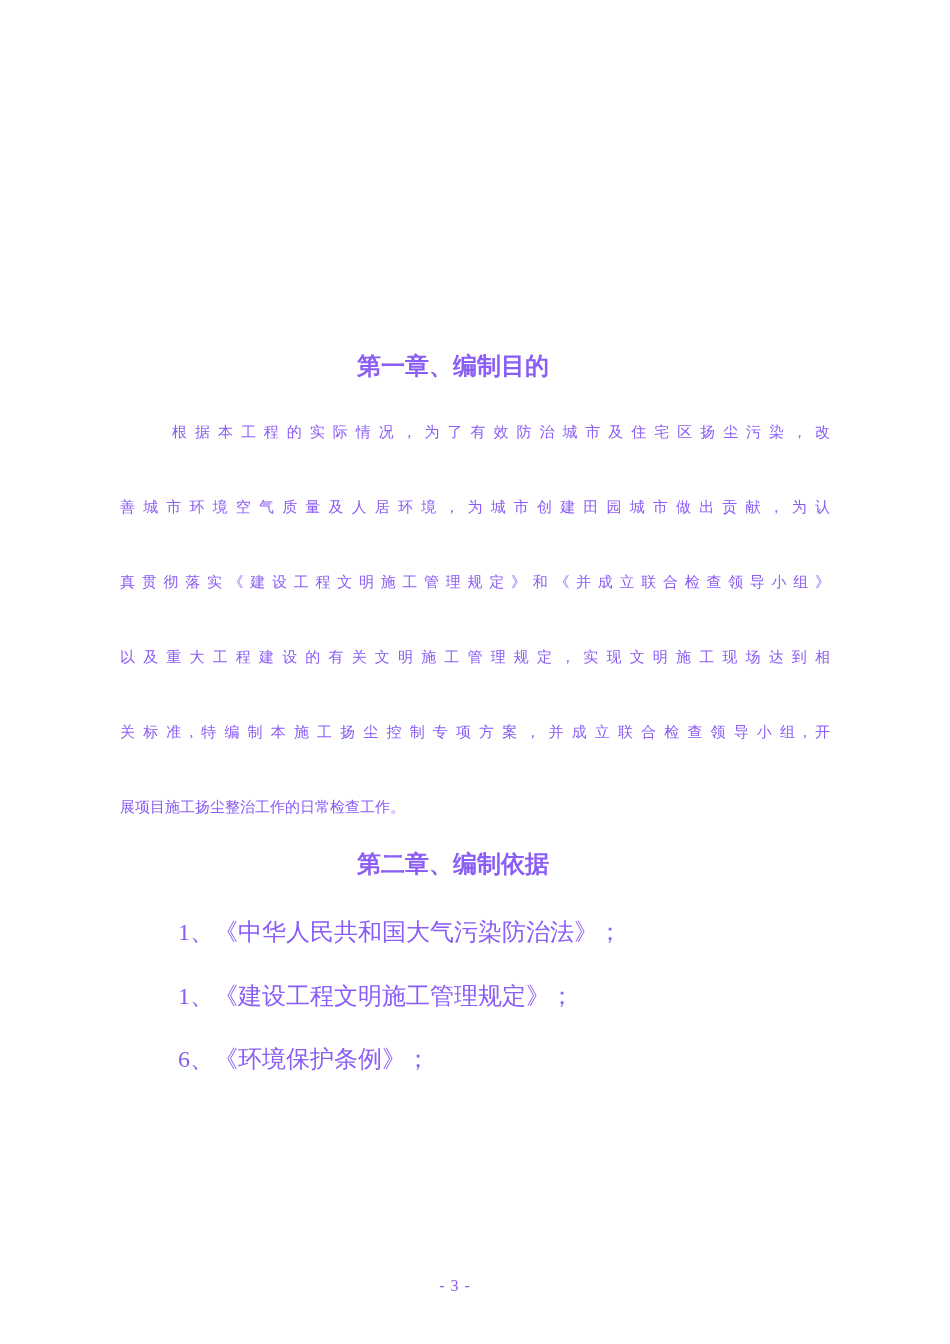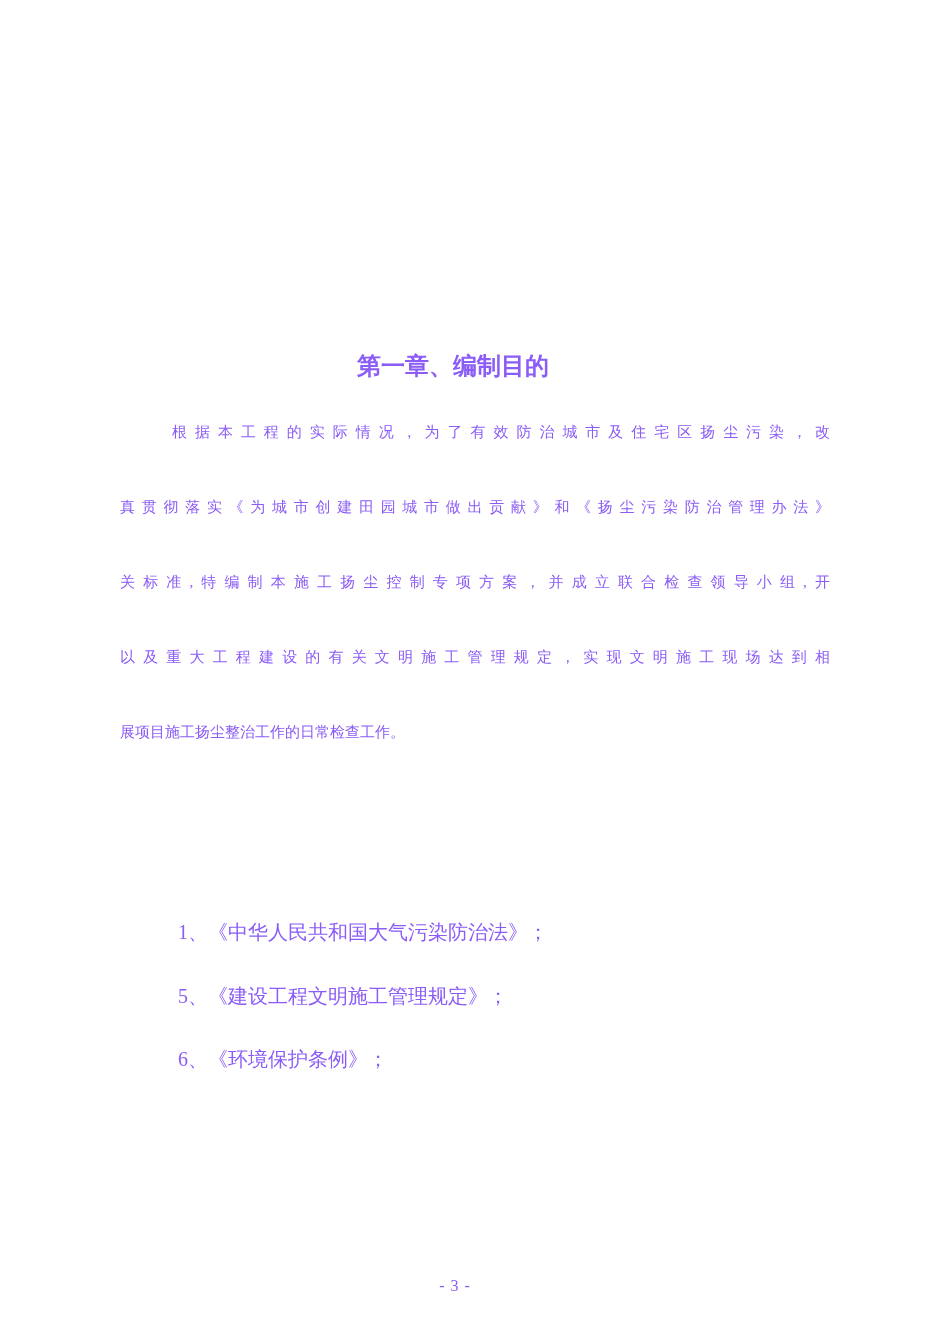--- a/index.html
+++ b/index.html
@@ -52,21 +52,21 @@
   .para .pline.last {
     text-align: right;
     text-align-last: left;
   }
 
   .ref-list {
     position: absolute;
     top: 870px;
     left: 120px;
     width: 710px;
-    font-size: 20px;
+    font-size: 24px;
   }
   .ref-list .ref-item {
     height: 63.5px;
     line-height: 63.5px;
     padding-left: 58px;
     white-space: nowrap;
   }
 
   .page-number {
     position: absolute;
@@ -81,28 +81,30 @@
 </style>
 </head>
 <body>
 
 <div class="page">
 
   <div class="chapter-heading heading-1">第一章、编制目的</div>
 
   <div class="para">
     <div class="pline first">根据本工程的实际情况，为了有效防治城市及住宅区扬尘污染，改</div>
-    <div class="pline">真贯彻落实《为城市创建田园城市做出贡献》和《扬尘污染防治管理办法》</div>
+    <div class="pline">善城市环境空气质量及人居环境，为城市创建田园城市做出贡献，为认</div>
+    <div class="pline">真贯彻落实《建设工程文明施工管理规定》和《并成立联合检查领导小组》</div>
+    <div class="pline">以及重大工程建设的有关文明施工管理规定，实现文明施工现场达到相</div>
     <div class="pline">关标准,特编制本施工扬尘控制专项方案，并成立联合检查领导小组,开</div>
-    <div class="pline">以及重大工程建设的有关文明施工管理规定，实现文明施工现场达到相</div>
     <div class="pline last">展项目施工扬尘整治工作的日常检查工作。</div>
   </div>
 
+  <div class="chapter-heading heading-2">第二章、编制依据</div>
 
   <div class="ref-list">
     <div class="ref-item">1、《中华人民共和国大气污染防治法》；</div>
-    <div class="ref-item">5、《建设工程文明施工管理规定》；</div>
+    <div class="ref-item">1、《建设工程文明施工管理规定》；</div>
     <div class="ref-item">6、《环境保护条例》；</div>
   </div>
 
   <div class="page-number">- 3 -</div>
 
 </div>
 
 </body></html>

